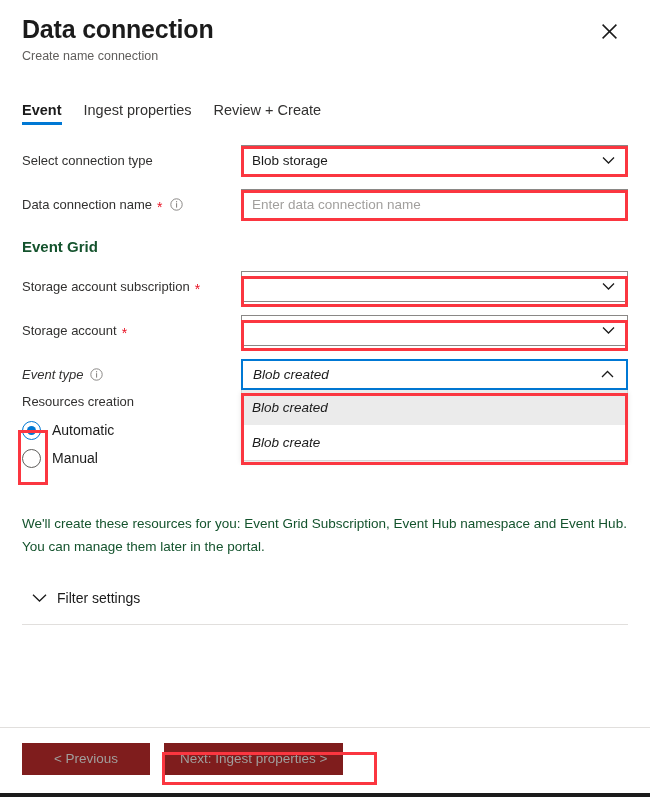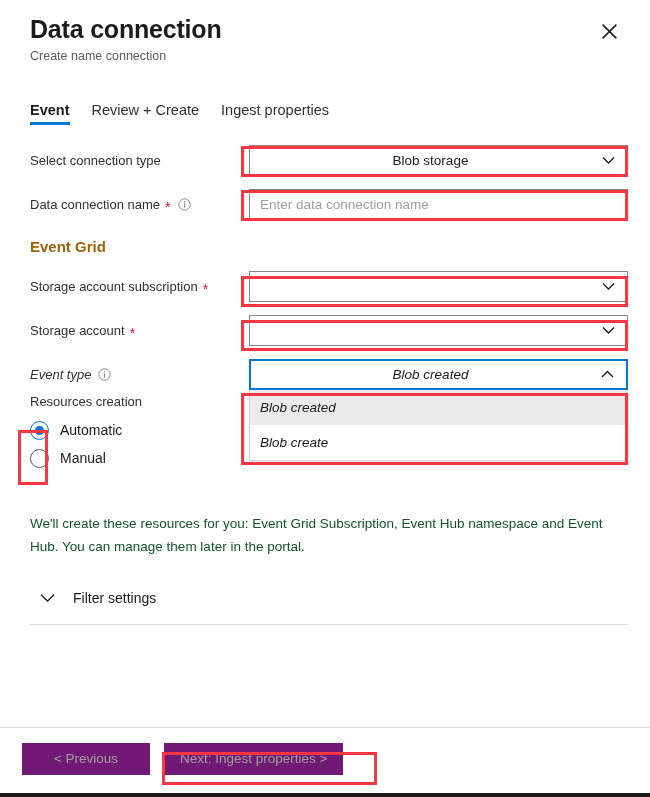--- a/index.html
+++ b/index.html
@@ -15,21 +15,20 @@
     overflow: hidden;
   }
 
   
   #page {
     position: relative;
     width: 650px;
     height: 797px;
     background: #ffffff;
     border-bottom: 4px solid #1b1b1b;
-    padding-left: 8px;
   }
 
   
   .header { padding: 14px 22px 0 22px; }
   .title-row {
     display: flex;
     align-items: flex-start;
     justify-content: space-between;
   }
   .page-title {
@@ -114,37 +113,36 @@
     height: 31px;
     border: 1px solid #8a8886;
     background: #ffffff;
     display: flex;
     align-items: center;
     padding: 0 10px;
     font-size: 13.5px;
     color: #1b1b1b;
     cursor: pointer;
     position: relative;
-    text-align: center;
   }
   .textbox { cursor: text; }
   .textbox .ph { color: #a19f9d; }
   .select .val { flex: 1; }
   .select .chev {
     width: 14px; height: 14px;
     display: flex; align-items: center; justify-content: center;
     color: #1b1b1b;
     margin-right: 2px;
   }
   .select.open { border: 2px solid #0078d4; }
 
   .section-title {
     font-size: 15px;
     font-weight: 700;
-    color: #a16207;
+    color: #14532d;
     margin: 18px 0 16px 0;
   }
 
   
   .dropdown {
     position: absolute;
     left: 0; right: 0;
     top: 31px;
     background: #ffffff;
     border: 1px solid #d6d6d6;
@@ -201,21 +199,21 @@
     line-height: 23px;
     color: #14532d;
     max-width: 608px;
   }
 
   
   .collapse {
     margin-top: 26px;
     display: flex;
     align-items: center;
-    gap: 18px;
+    gap: 10px;
     height: 28px;
     cursor: pointer;
     padding-left: 10px;
   }
   .collapse .chev { color: #1b1b1b; display: flex; align-items: center; }
   .collapse .ctext { font-size: 14px; color: #1b1b1b; }
   .divider {
     margin-top: 12px;
     height: 1px;
     background: #e1dfdd;
@@ -230,21 +228,21 @@
     border-top: 1px solid #e1dfdd;
     display: flex;
     align-items: center;
     padding: 0 22px;
     gap: 14px;
     background: #ffffff;
   }
   .btn {
     min-width: 128px;
     height: 32px;
-    background: #701a75;
+    background: #7f1d1d;
     color: #a19f9d;
     border: none;
     font-size: 13.5px;
     font-family: "Liberation Sans", sans-serif;
     display: flex;
     align-items: center;
     justify-content: center;
     cursor: default;
     padding: 0 16px;
     white-space: nowrap;
@@ -270,22 +268,22 @@
         <svg width="17" height="17" viewBox="0 0 17 17" aria-hidden="true">
           <path d="M1.6 1.6 L15.4 15.4 M15.4 1.6 L1.6 15.4" stroke="#1b1b1b" stroke-width="1.5" fill="none"></path>
         </svg>
       </div>
     </div>
     <div class="subtitle">Create name connection</div>
   </div>
 
   <div class="tabs">
     <div class="tab active">Event</div>
+    <div class="tab">Ingest properties</div>
     <div class="tab">Review + Create</div>
-    <div class="tab">Ingest properties</div>
   </div>
 
   <div class="form">
 
     <div class="row">
       <div class="label">
         <span>Select connection type</span>
       </div>
       <div class="control">
         <div class="select">

